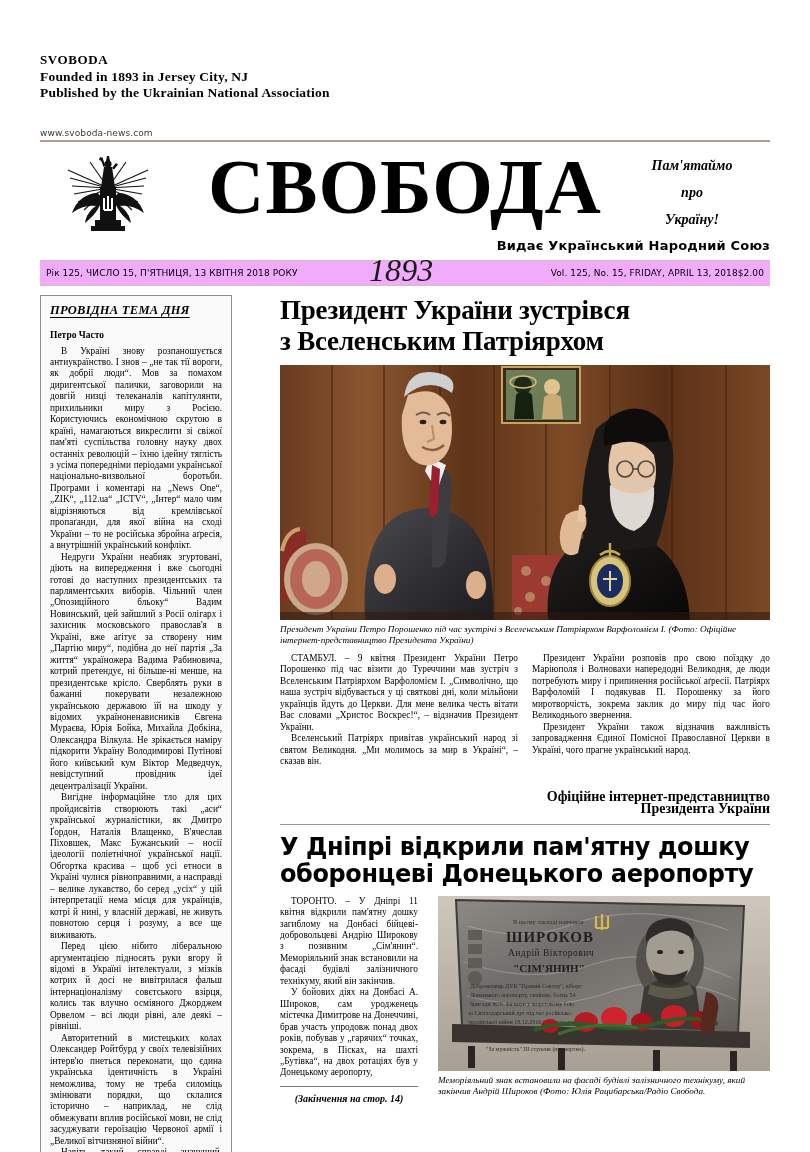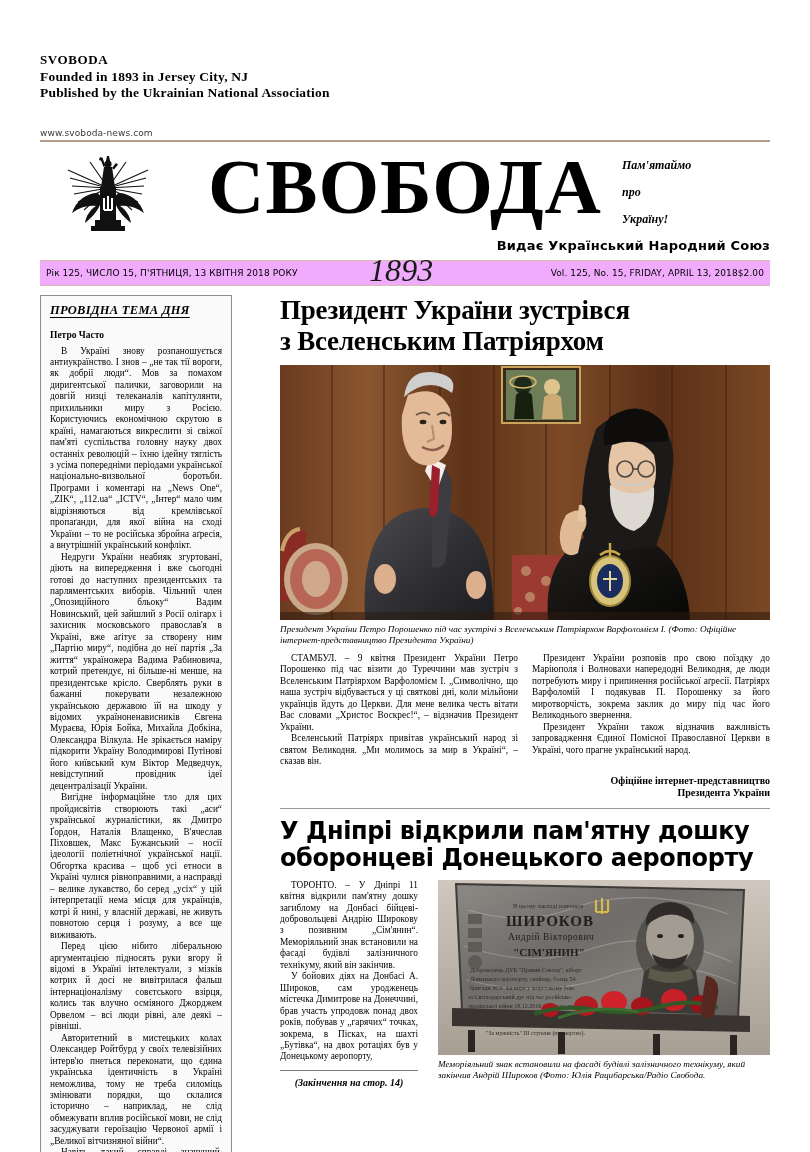--- a/index.html
+++ b/index.html
@@ -39,23 +39,23 @@
     font-family: "Liberation Serif", "DejaVu Serif", serif;
     font-weight: bold; font-size: 78px; line-height: 86px;
     letter-spacing: 1px; text-align: center; margin-top: 2px;
   }
   .subwordmark {
     position: absolute; left: 0; right: 0; top: 96px; text-align: right;
     font-family: "DejaVu Sans", "Liberation Sans", sans-serif;
     font-weight: bold; font-size: 13px; letter-spacing: .2px;
   }
   .slogan {
-    position: absolute; right: 8px; top: 10px; width: 140px; 
-    font-family: "Liberation Serif", serif;
-    font-weight: bold; font-style: italic; font-size: 12px; line-height: 27px;
+    position: absolute; right: 8px; top: 10px; width: 140px; text-align: center;
+    font-family: "Liberation Serif", serif;
+    font-weight: bold; font-style: italic; font-size: 14px; line-height: 27px;
   }
 
   
   .datebar {
     position: relative; height: 26px; background: #f0abfc;
     border-top: 1px solid #d8bdb0; border-bottom: 1px solid #d8bdb0;
     display: flex; align-items: center;
     font-family: "DejaVu Sans", "Liberation Sans", sans-serif;
     font-size: 9px; letter-spacing: .1px;
   }
@@ -117,22 +117,22 @@
   .caption {
     font-family: "Liberation Serif", serif;
     font-style: italic; font-size: 9.2px; line-height: 11.2px;
     margin-top: 4px;
   }
   .two-col {
     column-count: 2; column-gap: 14px; margin-top: 7px;
   }
   .signoff {
     font-family: "Liberation Serif", serif;
-    font-weight: bold; font-size: 10px; line-height: 11.6px;
-    text-align: right; margin-top: 8px;
+    font-weight: bold; font-size: 14px; line-height: 11.6px;
+    text-align: right; margin-top: 24px;
   }
   .hr-thin { border: 0; border-top: 1px solid #9a9a9a; margin: 9px 0 0 0; }
 
   
   .head-sans {
     font-family: "DejaVu Sans", "Liberation Sans", sans-serif;
     font-weight: bold; font-size: 24px; line-height: 27px;
     letter-spacing: -.4px; margin-top: 9px;
   }
   .bottom-wrap { display: flex; margin-top: 8px; }

